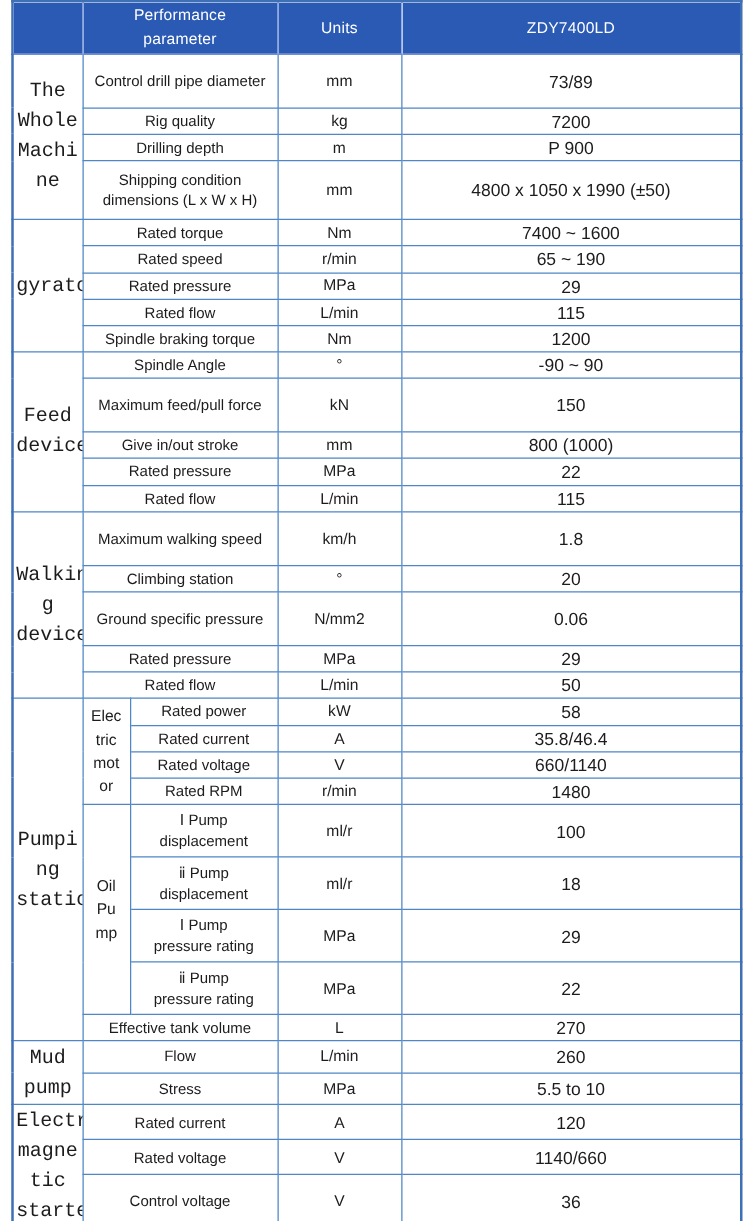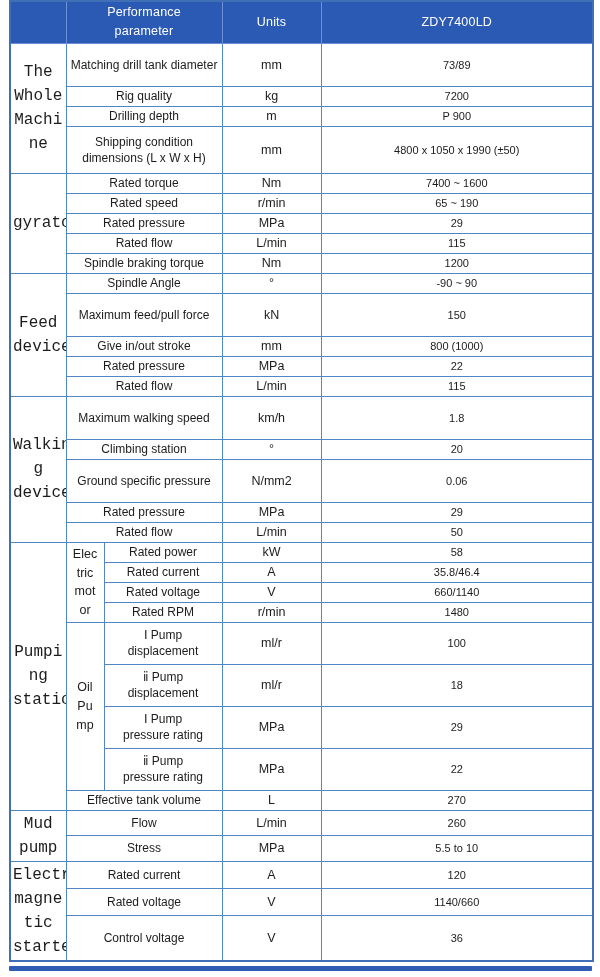--- a/index.html
+++ b/index.html
@@ -28,21 +28,21 @@
     background:#2b5ab4;color:#ffffff;font-weight:400;
     border:1px solid #6d8fd6;border-top-color:#2b5ab4;
     letter-spacing:.2px;line-height:1.55;white-space:pre-line;
   }
   th.corner{border-left-color:#2b5ab4;}
   th.model{border-right-color:#2b5ab4;}
   td.grp{white-space:pre-line;font-size:16px;line-height:1.5;font-family:Liberation Mono, monospace;}
   td.sub{white-space:pre-line;font-size:12.5px;line-height:1.5;}
   td.param{white-space:pre-line;font-size:12px;line-height:1.35;}
   td.units{font-size:12.5px;}
-  td.val{font-size:11px;}
+  td.val{font-size:14px;}
   .footer-bar{
     margin-top:4px;width:583px;height:5px;background:#2f5cb4;
     border-radius:1px;
   }
 </style>
 </head>
 <body>
 
 <div class="sheet">
 <table class="spec">
@@ -61,21 +61,21 @@
 parameter</th>
     <th>Units</th>
     <th class="model">ZDY7400LD</th>
   </tr>
 
   <tr class="h2">
     <td class="grp" rowspan="4">The
 Whole
 Machi
 ne</td>
-    <td class="param" colspan="2">Matching drill tank diameter</td>
+    <td class="param" colspan="2">Control drill pipe diameter</td>
     <td class="units">mm</td>
     <td class="val">73/89</td>
   </tr>
   <tr class="h1">
     <td class="param" colspan="2">Rig quality</td>
     <td class="units">kg</td>
     <td class="val">7200</td>
   </tr>
   <tr class="h1">
     <td class="param" colspan="2">Drilling depth</td>

